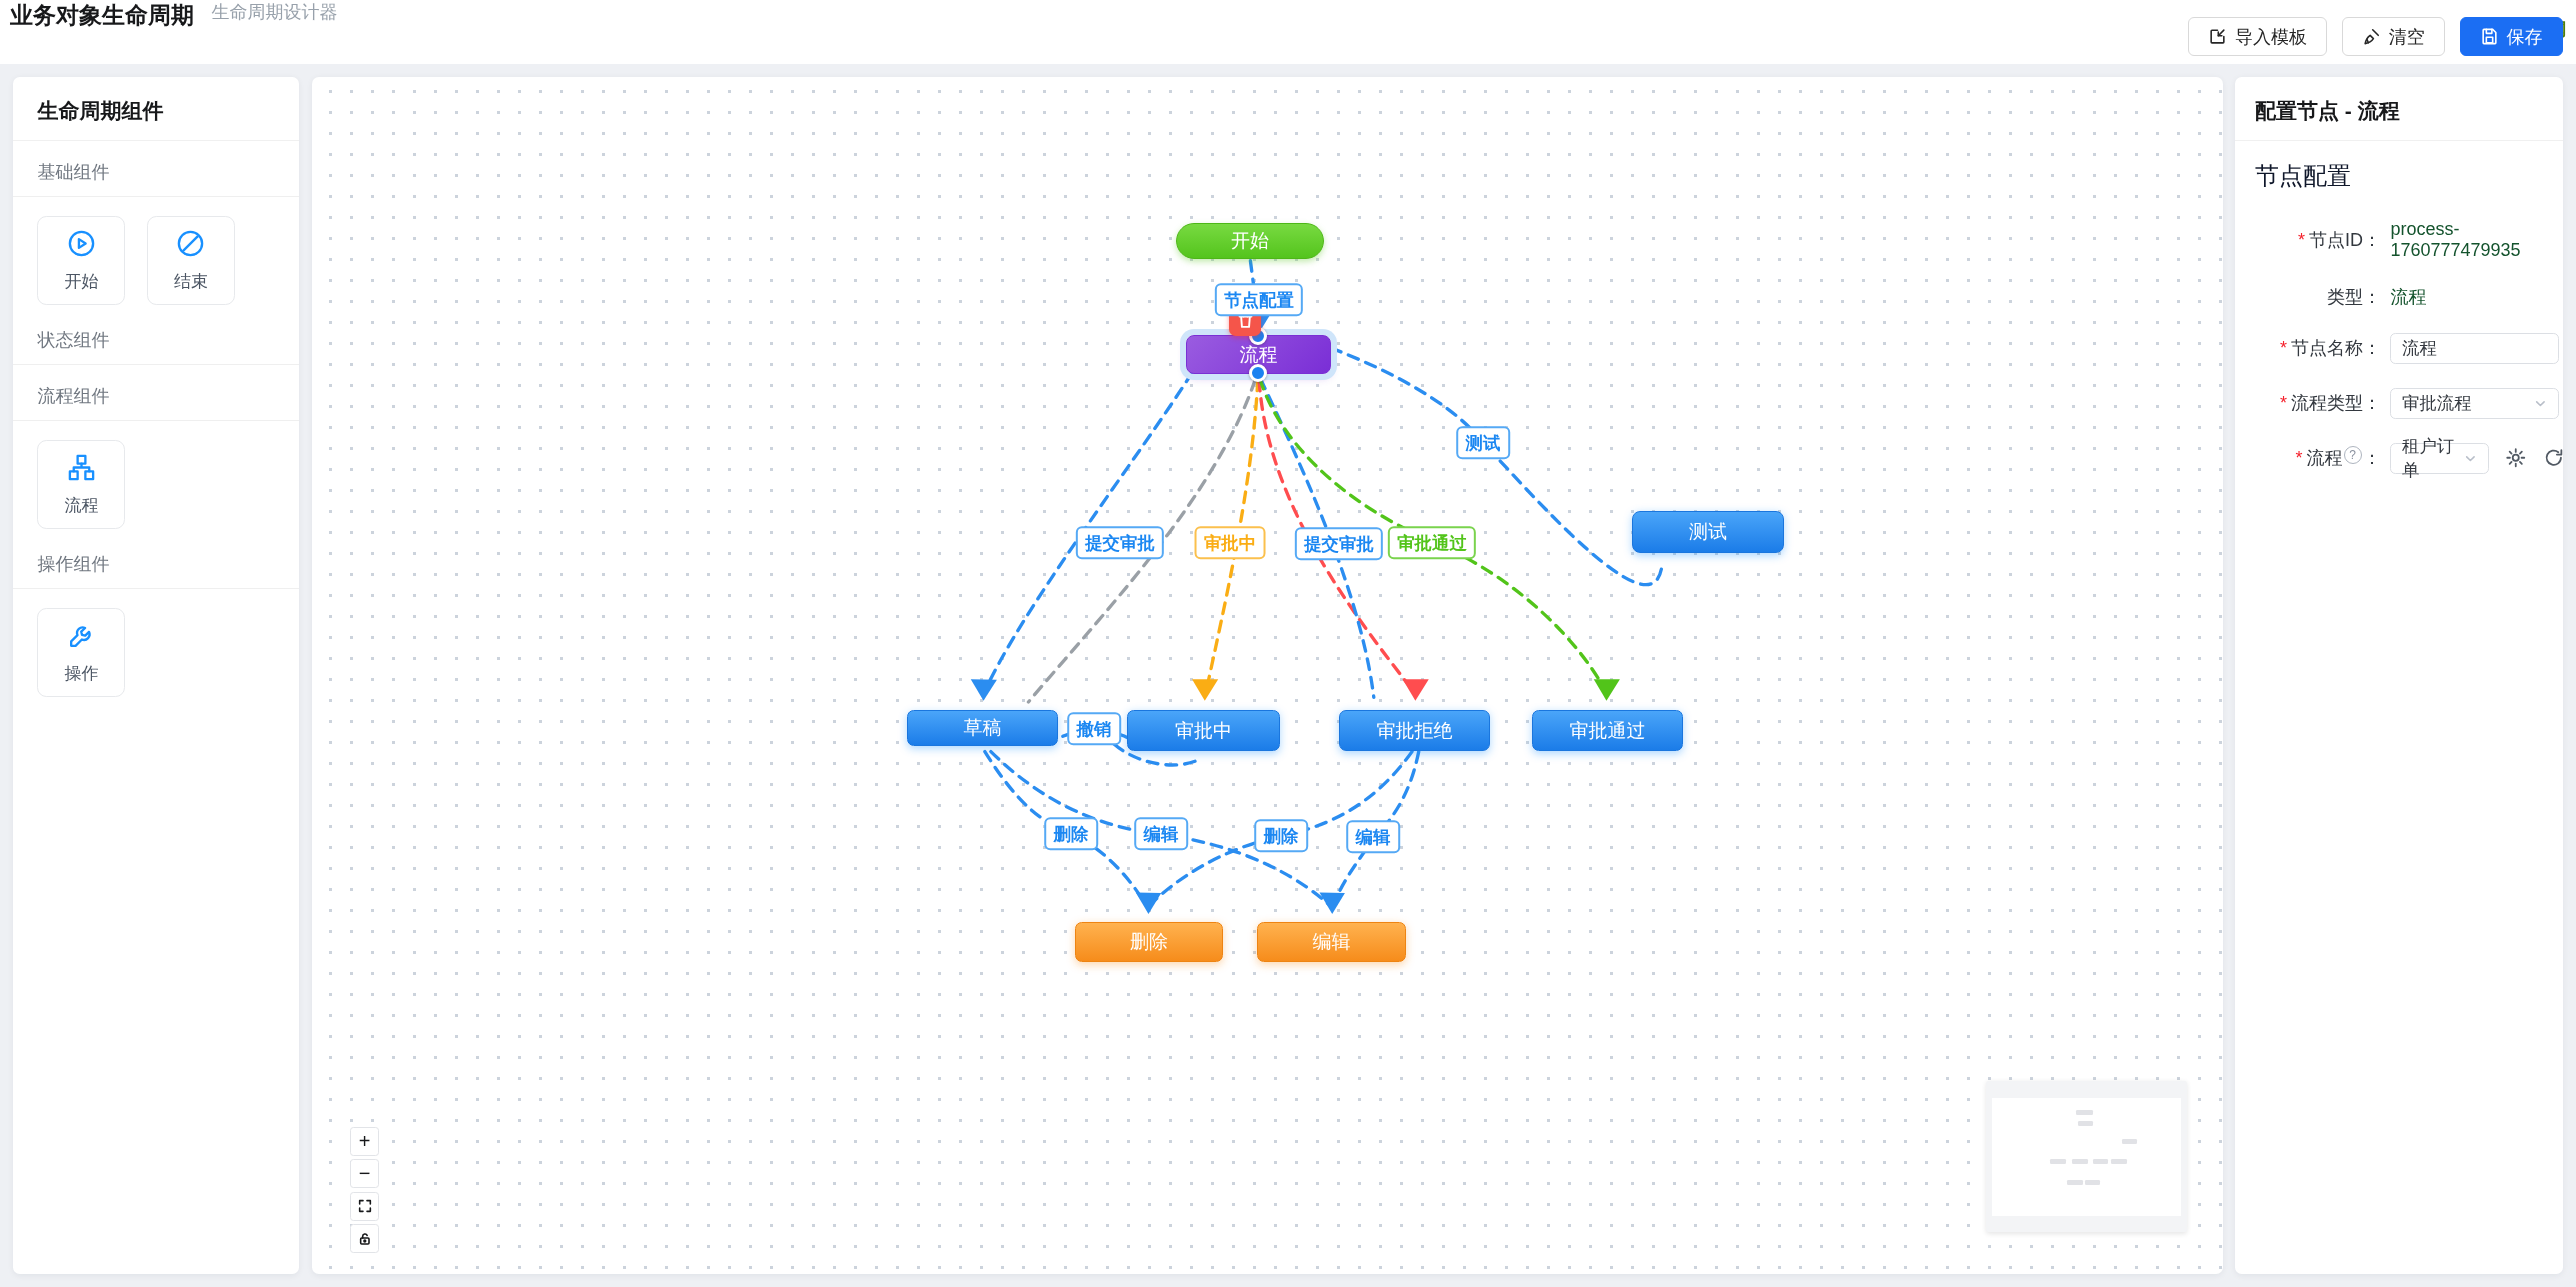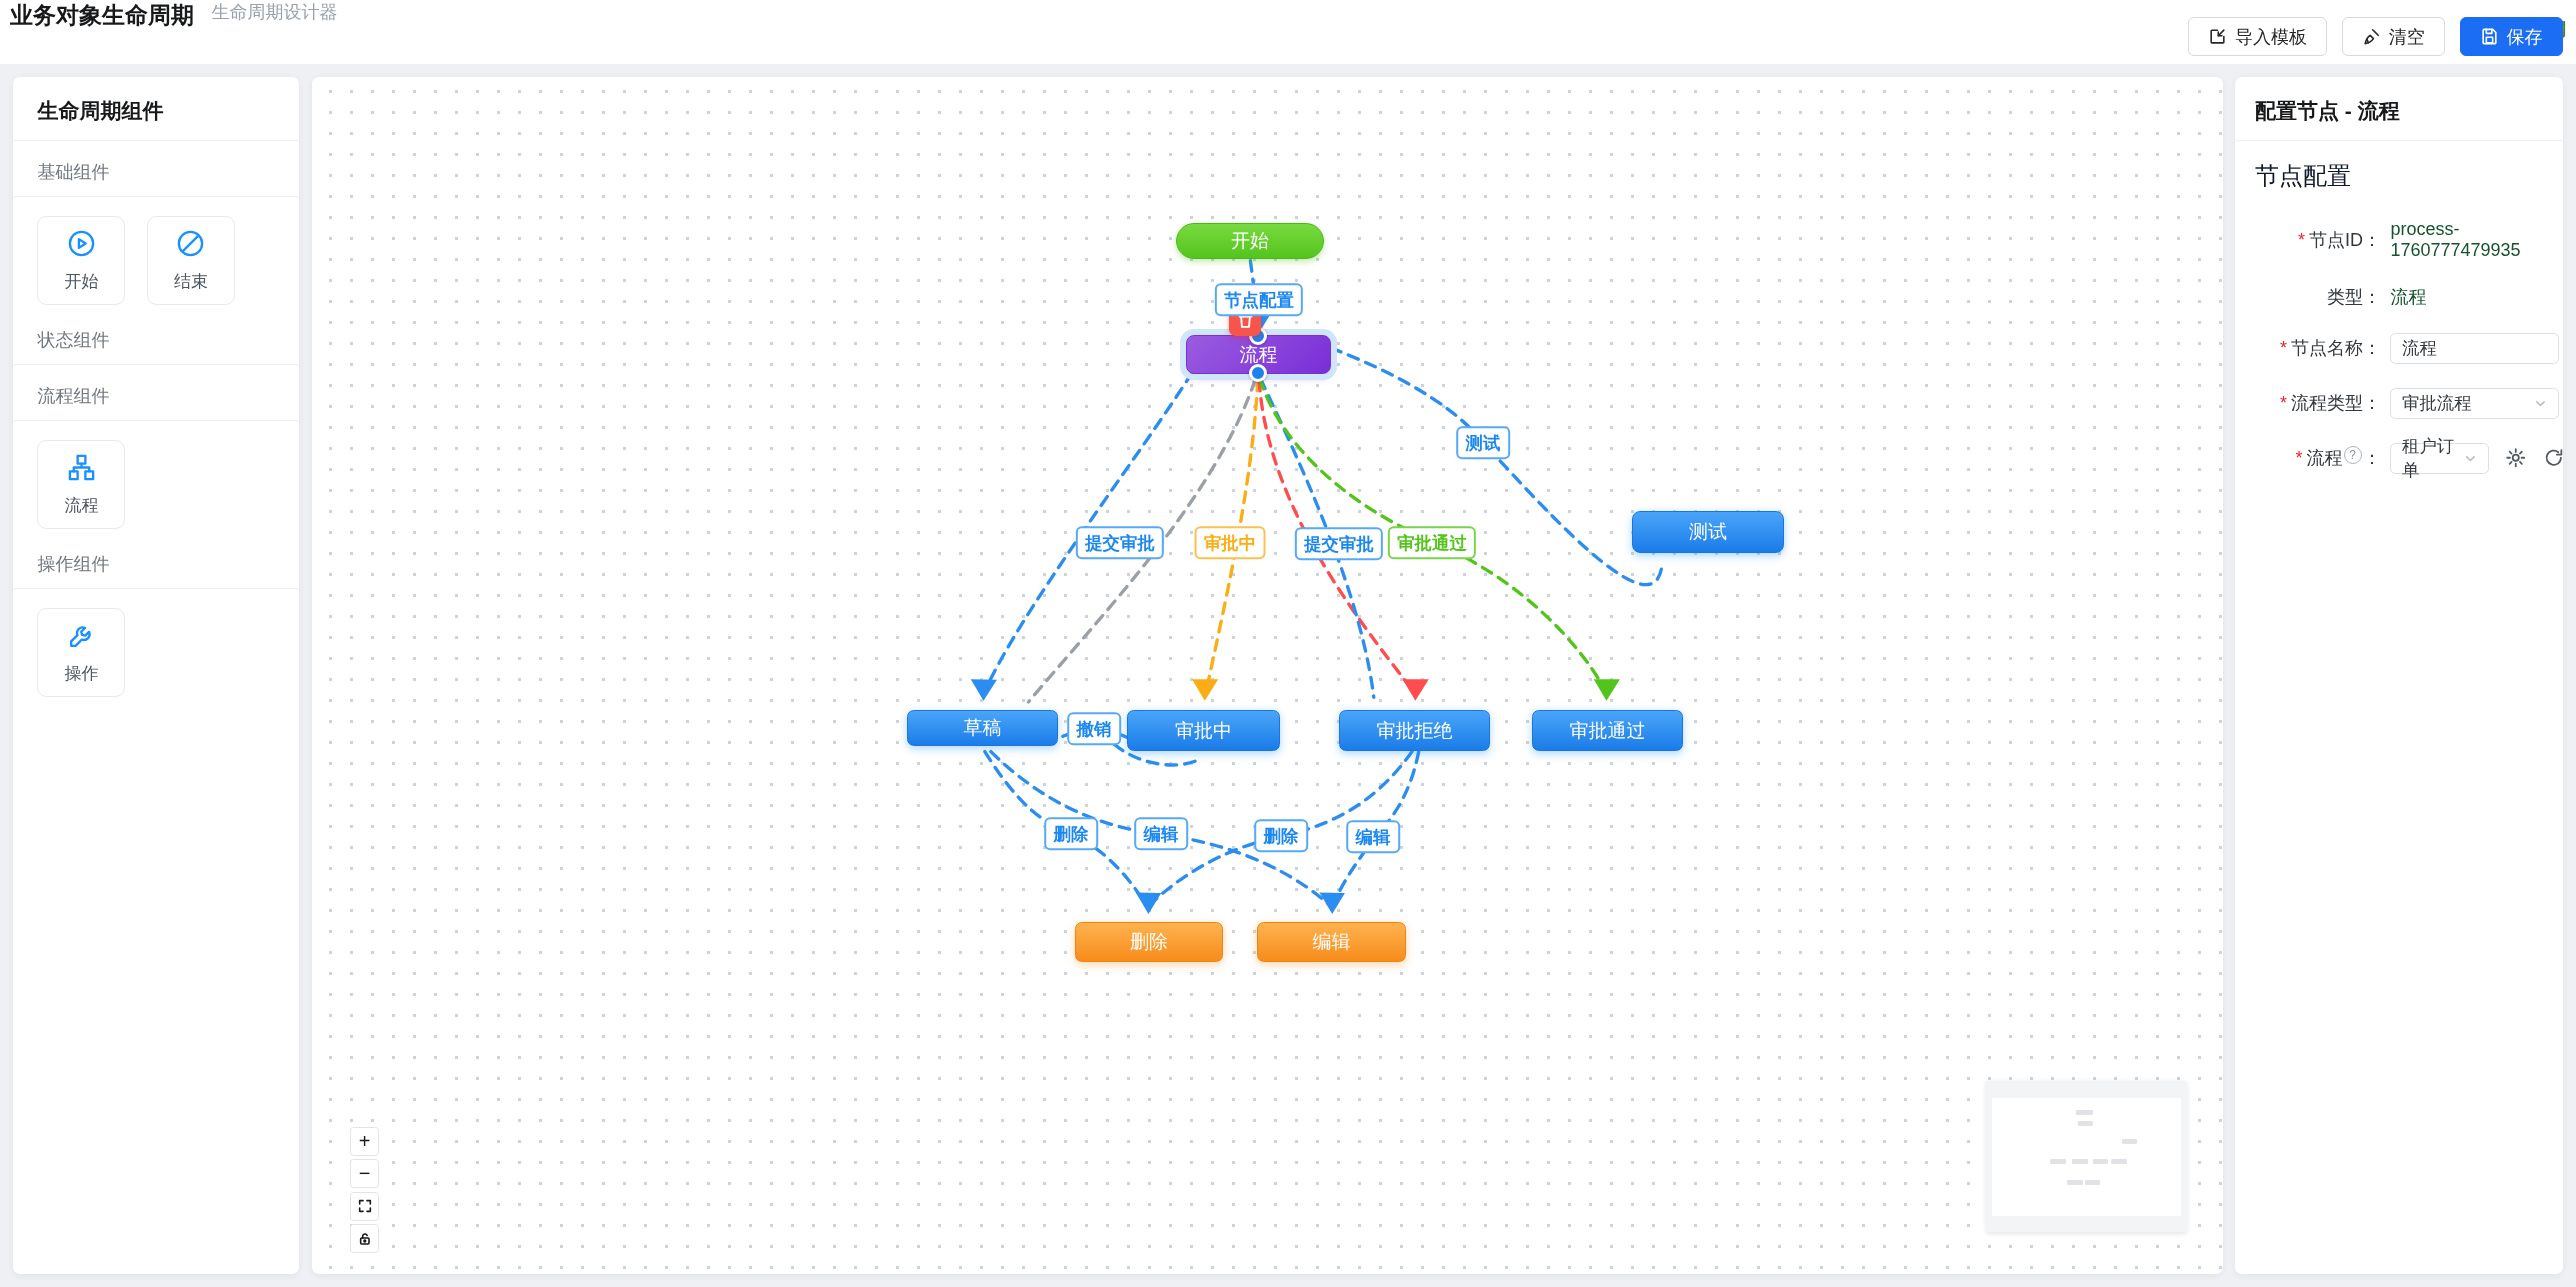--- a/index.html
+++ b/index.html
@@ -241,21 +241,21 @@
   <div class="node node-state node-test" style="left:1320px;top:434px;width:152px;height:42px;">
     <span>测试</span>
   </div>
 
   <div class="node node-state" style="left:595px;top:633px;width:151px;height:36px;">
     <span>草稿</span>
   </div>
   <div class="node node-state" style="left:815px;top:633px;width:153px;height:41px;">
     <span>审批中</span>
   </div>
-  <div class="node node-state" style="left:1027px;top:633px;width:151px;height:41px;">
+  <div class="node node-state" style="left:1027px;top:633px;width:151px;height:41px;border-radius:7px;">
     <span>审批拒绝</span>
   </div>
   <div class="node node-state" style="left:1220px;top:633px;width:151px;height:41px;">
     <span>审批通过</span>
   </div>
 
   <div class="node node-action" style="left:763px;top:845px;width:148px;height:40px;">
     <span>删除</span>
   </div>
   <div class="node node-action" style="left:945px;top:845px;width:149px;height:40px;">

